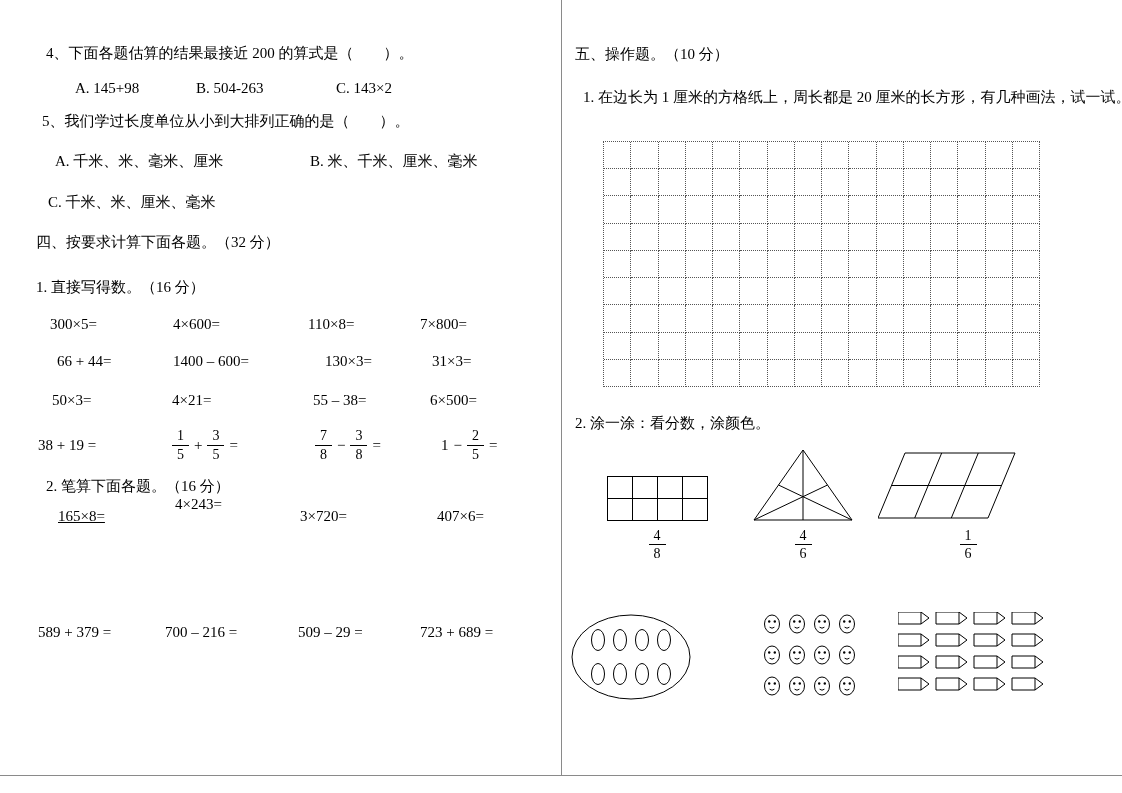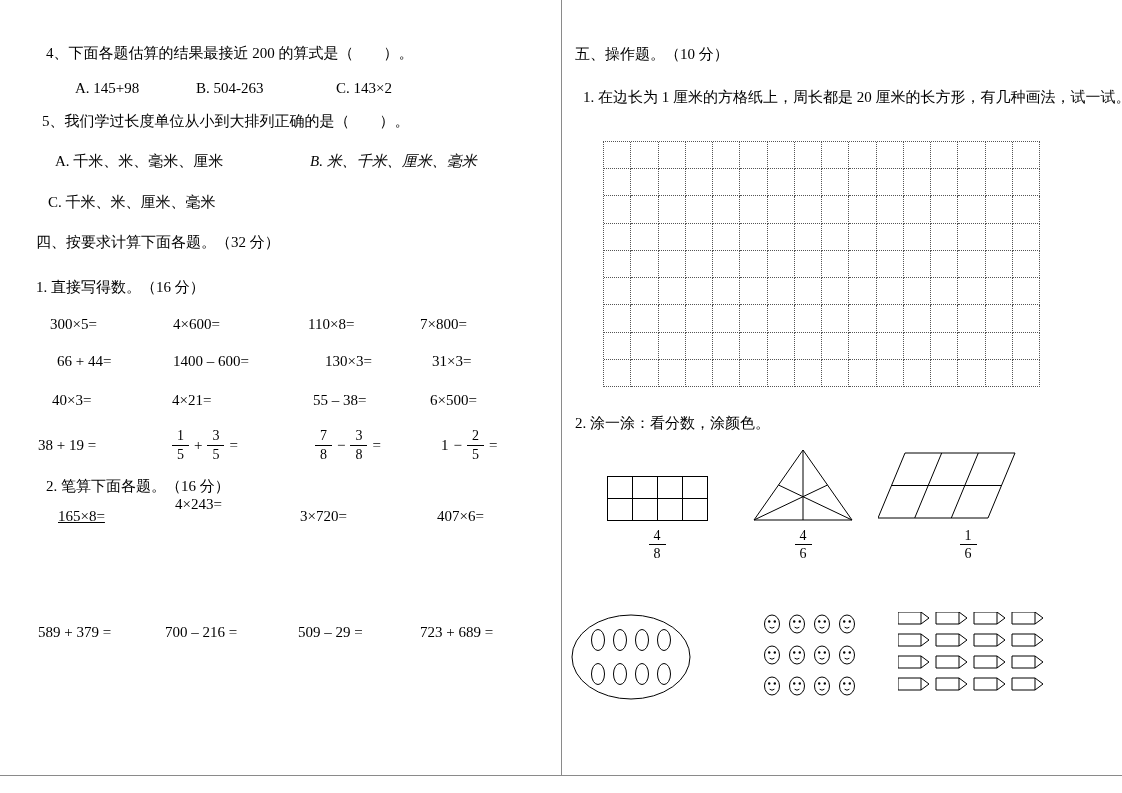--- a/index.html
+++ b/index.html
@@ -56,37 +56,37 @@
     </defs>
   </svg>
 
   <div class="abs" style="left:46px;top:44px;">4、下面各题估算的结果最接近 200 的算式是（　　）。</div>
   <div class="abs" style="left:75px;top:80px;">A. 145+98</div>
   <div class="abs" style="left:196px;top:80px;">B. 504-263</div>
   <div class="abs" style="left:336px;top:80px;">C. 143×2</div>
 
   <div class="abs" style="left:42px;top:112px;text-align:right;">5、我们学过长度单位从小到大排列正确的是（　　）。</div>
   <div class="abs" style="left:55px;top:152px;">A. 千米、米、毫米、厘米</div>
-  <div class="abs" style="left:310px;top:152px;font-style:italic;">B. 米、千米、厘米、毫米</div>
+  <div class="abs" style="left:310px;top:152px;">B. 米、千米、厘米、毫米</div>
   <div class="abs" style="left:48px;top:193px;">C. 千米、米、厘米、毫米</div>
 
   <div class="abs" style="left:36px;top:233px;">四、按要求计算下面各题。（32 分）</div>
   <div class="abs" style="left:36px;top:278px;">1. 直接写得数。（16 分）</div>
 
   <div class="abs" style="left:50px;top:316px;">300×5=</div>
   <div class="abs" style="left:173px;top:316px;">4×600=</div>
   <div class="abs" style="left:308px;top:316px;">110×8=</div>
   <div class="abs" style="left:420px;top:316px;">7×800=</div>
 
   <div class="abs" style="left:57px;top:353px;">66 + 44=</div>
   <div class="abs" style="left:173px;top:353px;">1400 – 600=</div>
   <div class="abs" style="left:325px;top:353px;">130×3=</div>
   <div class="abs" style="left:432px;top:353px;">31×3=</div>
 
-  <div class="abs" style="left:52px;top:392px;">40×3=</div>
+  <div class="abs" style="left:52px;top:392px;">50×3=</div>
   <div class="abs" style="left:172px;top:392px;">4×21=</div>
   <div class="abs" style="left:313px;top:392px;">55 – 38=</div>
   <div class="abs" style="left:430px;top:392px;">6×500=</div>
 
   <div class="abs" style="left:38px;top:437px;">38 + 19 =</div>
 
   <div class="abs fx" style="left:172px;top:422px;">
     <span class="frac">
         <span class="num">1</span>
         <span class="den">5</span>

